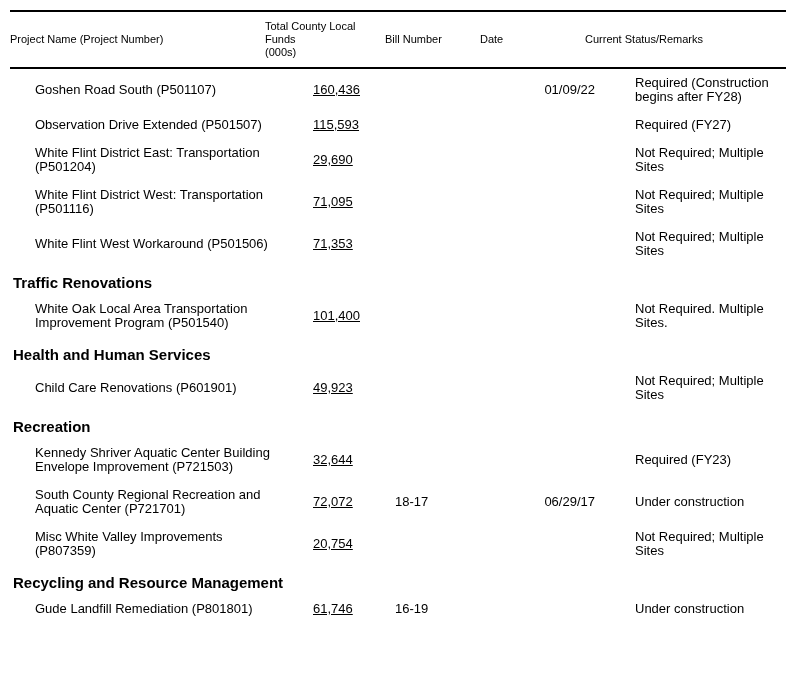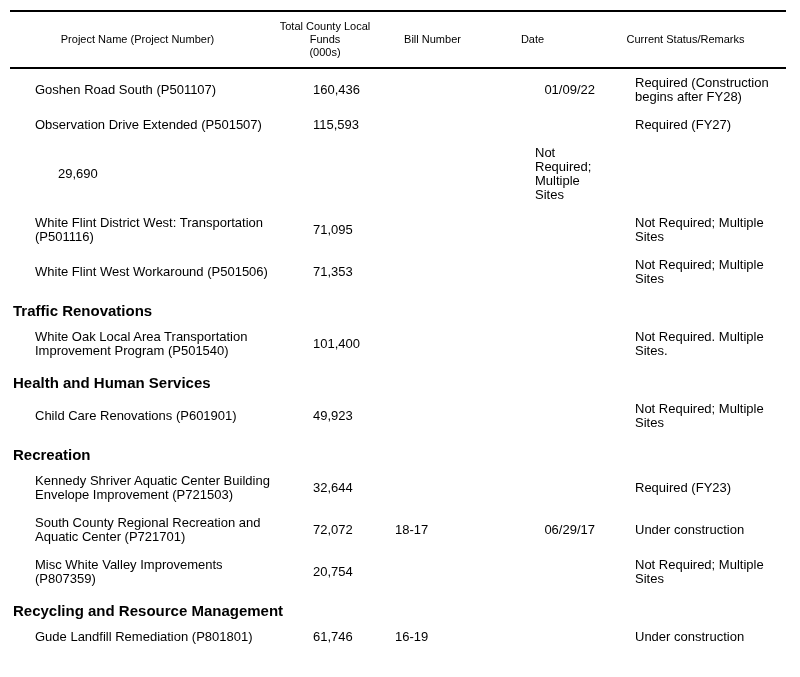--- a/index.html
+++ b/index.html
@@ -24,36 +24,36 @@
   }
   .table-header {
     display: grid;
     grid-template-columns: 255px 120px 95px 105px 1fr;
     align-items: center;
     border-bottom: 2px solid #000000;
     padding: 8px 0;
     min-height: 44px;
   }
   .header-cell {
-    text-align: center;
+    text-align: left;
     font-size: 11px;
     line-height: 13px;
     white-space: pre-line;
   }
   .table-body { width: 100%; }
   .row {
     display: grid;
     grid-template-columns: 255px 105px 100px 100px 1fr;
     align-items: center;
     padding: 7px 0 7px 25px;
     font-size: 13px;
     line-height: 14px;
   }
   .cell-name   { white-space: pre-line; padding-right: 8px; }
-  .cell-funds  { padding-left: 23px; }
+  .cell-funds  { padding-left: 23px; text-decoration: underline; }
   .cell-bill   { text-align: left; }
   .cell-date   { text-align: right; }
   .cell-status { padding-left: 40px; padding-right: 16px; white-space: pre-line; }
   .section-row {
     font-size: 15px;
     font-weight: bold;
     padding: 9px 0 4px 3px;
     line-height: 17px;
   }
 </style>
@@ -82,20 +82,22 @@
 begins after FY28)</div>
   </div>
         <div class="row">
     <div class="cell-name">Observation Drive Extended (P501507)</div>
     <div class="cell-funds">115,593</div>
     <div class="cell-bill"></div>
     <div class="cell-date"></div>
     <div class="cell-status">Required (FY27)</div>
   </div>
         <div class="row">
+    <div class="cell-name">White Flint District East: Transportation
+(P501204)</div>
     <div class="cell-funds">29,690</div>
     <div class="cell-bill"></div>
     <div class="cell-date"></div>
     <div class="cell-status">Not Required; Multiple
 Sites</div>
   </div>
         <div class="row">
     <div class="cell-name">White Flint District West: Transportation
 (P501116)</div>
     <div class="cell-funds">71,095</div>

